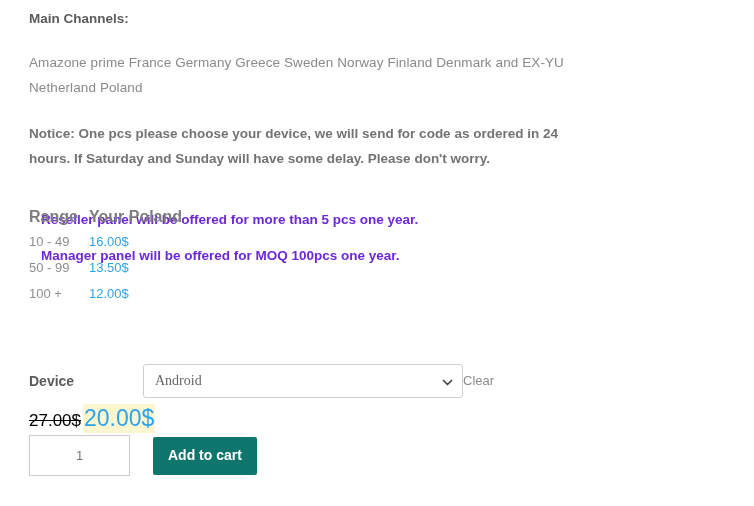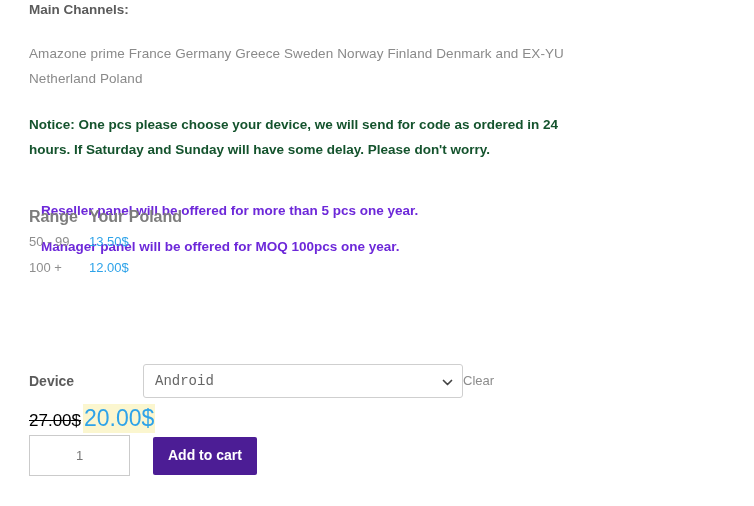--- a/index.html
+++ b/index.html
@@ -28,34 +28,35 @@
     left: 29px;
     top: 0;
     width: 540px;
   }
   .heading-bold {
     font-size: 13.5px;
     font-weight: bold;
     color: #5b5b5b;
     line-height: 1.5;
     margin: 0;
+    padding-top: 9px;
   }
   .para {
     font-size: 13.5px;
     font-weight: normal;
     color: #8a8a8a;
     line-height: 25px;
     margin: 0;
     padding-top: 21px;
     letter-spacing: 0.1px;
   }
   .notice {
     font-size: 13.5px;
     font-weight: bold;
-    color: #14532d;
+    color: #737373;
     line-height: 25px;
     margin: 0;
     padding-top: 21px;
   }
   .panel-lines {
     padding-top: 25px;
   }
   .panel-line {
     font-size: 13.5px;
     font-weight: bold;
@@ -112,21 +113,21 @@
     width: 320px;
     height: 34px;
   }
   .device-select {
     width: 320px;
     height: 34px;
     box-sizing: border-box;
     border: 1px solid #cfcfcf;
     border-radius: 3px;
     background: #ffffff;
-    font-family: Liberation Mono, monospace;
+    font-family: Liberation Serif, serif;
     font-size: 14px;
     color: #666666;
     padding: 0 26px 0 11px;
     -webkit-appearance: none;
     -moz-appearance: none;
     appearance: none;
     outline: none;
   }
   .chevron {
     position: absolute;
@@ -180,21 +181,21 @@
     font-size: 13px;
     color: #777777;
     text-align: center;
     outline: none;
     border-radius: 0;
   }
   .add-cart-btn {
     margin-left: 23px;
     height: 38px;
     padding: 0 15px;
-    background: #4c1d95;
+    background: #0f766e;
     color: #ffffff;
     border: none;
     border-radius: 2px;
     font-family: "Liberation Sans", sans-serif;
     font-size: 14px;
     font-weight: bold;
     cursor: pointer;
     line-height: 29px;
   }
 </style>
@@ -217,20 +218,24 @@
   </div>
 
   <table class="price-table">
     <thead>
       <tr>
         <th class="col-range">Range</th>
         <th>Your Poland</th>
       </tr>
     </thead>
     <tbody>
+      <tr>
+        <td>10 - 49</td>
+        <td class="price-cell">16.00$</td>
+      </tr>
       <tr>
         <td>50 - 99</td>
         <td class="price-cell">13.50$</td>
       </tr>
       <tr>
         <td>100 +</td>
         <td class="price-cell">12.00$</td>
       </tr>
     </tbody>
   </table>

